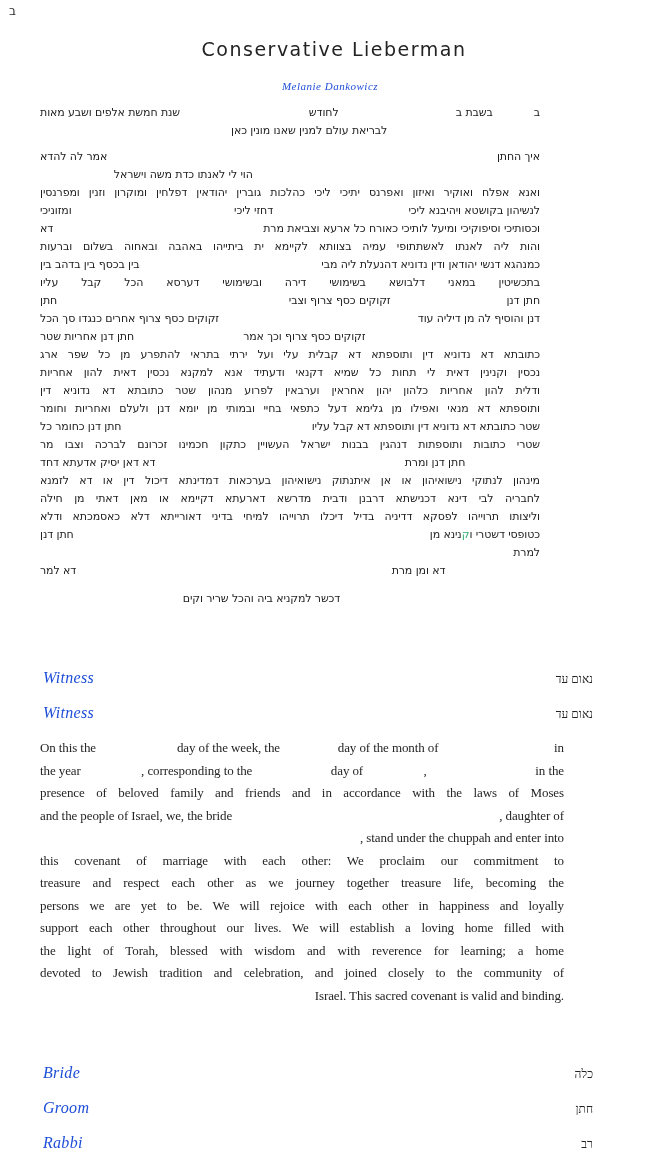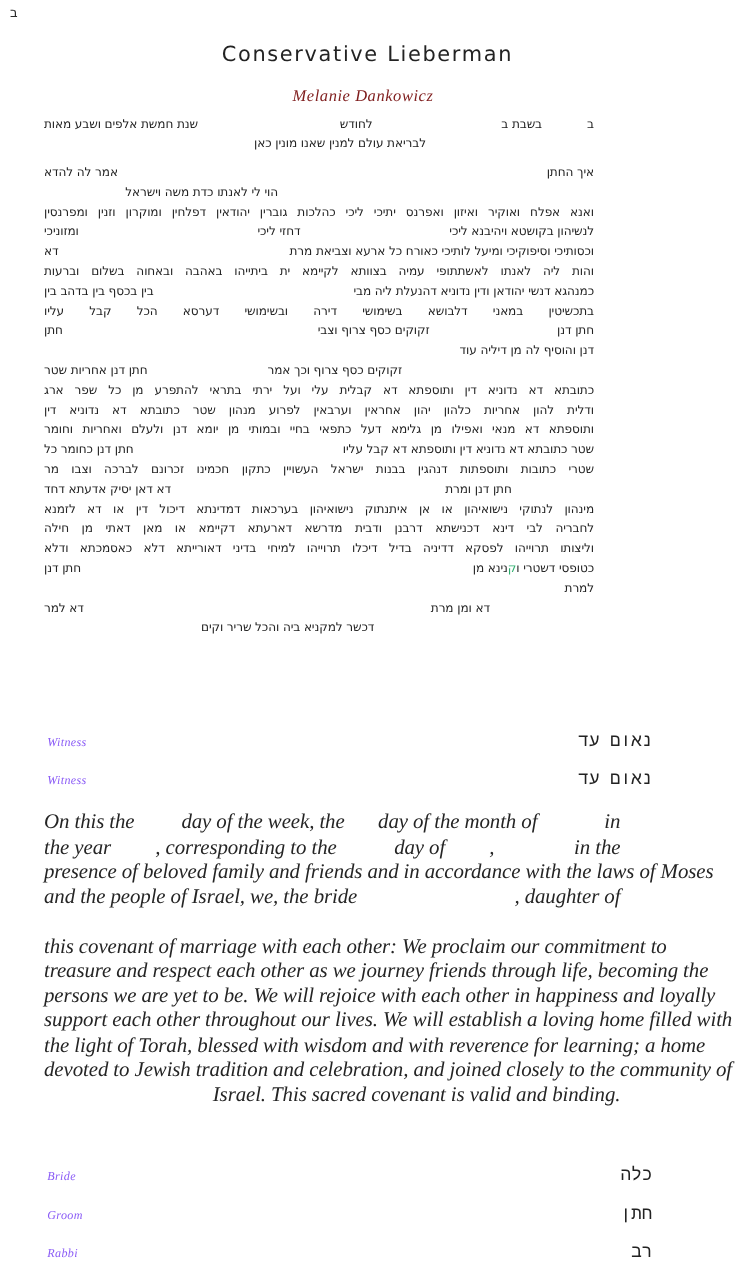--- a/index.html
+++ b/index.html
@@ -12,56 +12,56 @@
     position:absolute;top:4px;left:9px;font-size:12px;color:#2a2a2a;
     font-family:"DejaVu Sans",sans-serif;
   }
   .title{
     position:absolute;top:38px;left:0;width:668px;text-align:center;
     font-size:19px;letter-spacing:1.5px;color:#232323;
     font-family:"DejaVu Sans",sans-serif;
   }
   .subtitle{
     position:absolute;top:80px;left:0;width:660px;text-align:center;
-    font-size:15px;letter-spacing:.5px;color:#7f1d1d;
+    font-size:11px;letter-spacing:.5px;color:#1d4ed8;
     font-family:"Liberation Serif",serif;font-style:italic;
   }
   
   .hebrew-block{
     position:absolute;top:104px;left:40px;width:500px;
     direction:rtl;font-size:11px;letter-spacing:-0.1px;color:#222;
     font-family:"DejaVu Sans",sans-serif;
   }
   .hebrew-block .tline{height:18px;line-height:18px;}
   
   .english-block{
     position:absolute;top:737px;left:40px;width:524px;
-    direction:ltr;font-size:19px;letter-spacing:-0.1px;color:#252525;
-    font-family:"Liberation Serif",serif;font-style:italic;
+    direction:ltr;font-size:13px;letter-spacing:-0.1px;color:#252525;
+    font-family:"Liberation Serif",serif;
   }
   .english-block .tline{height:22.5px;line-height:22.5px;}
   
   .justline{text-align:justify;text-align-last:justify;white-space:nowrap;}
   .leftline{text-align:right;white-space:nowrap;}
   .flexline{display:flex;align-items:baseline;}
   .seg{white-space:pre;flex:0 0 auto;}
   .gap{flex-grow:1;min-width:6px;height:1px;}
   .green{color:#2fae6e;}
   
   .row-block{position:absolute;left:43px;right:75px;}
   .witness-block{top:645px;}
   .sig-block{top:1040px;}
   .sig-row{display:flex;justify-content:space-between;align-items:baseline;height:20px;margin-bottom:15px;}
   .row-label{
     font-family:"Liberation Serif",serif;font-style:italic;
-    font-size:11px;color:#8b5cf6;letter-spacing:.3px;margin-top:24px;
+    font-size:16px;color:#1d4ed8;letter-spacing:.3px;margin-top:24px;
   }
   .row-hebrew{
-    direction:rtl;font-family:Liberation Mono, monospace;
-    font-size:16px;color:#222;text-align:center;
+    direction:rtl;font-family:Liberation Serif, serif;
+    font-size:12px;color:#222;text-align:center;
   }
 </style>
 </head>
 <body>
 
 <div class="corner-mark">ב</div>
 
 <div class="title">Conservative Lieberman</div>
 <div class="subtitle">Melanie Dankowicz</div>
 
@@ -113,28 +113,30 @@
     <div class="tline flexline">
       <span class="seg">חתן דנן</span>
       <span class="gap" style="flex-grow: 1;"></span>
       <span class="seg">זקוקים כסף צרוף וצבי</span>
       <span class="gap" style="flex-grow: 2;"></span>
       <span class="seg">חתן</span>
     </div>
     <div class="tline flexline">
       <span class="seg">דנן והוסיף לה מן דיליה עוד</span>
       <span class="gap" style="flex-grow: 1;"></span>
+      <span class="seg">זקוקים כסף צרוף אחרים כנגדו סך הכל</span>
     </div>
     <div class="tline flexline">
       <span class="gap" style="flex-grow: 1.6;"></span>
       <span class="seg">זקוקים כסף צרוף וכך אמר</span>
       <span class="gap" style="flex-grow: 1;"></span>
       <span class="seg">חתן דנן אחריות שטר</span>
     </div>
     <div class="tline justline">כתובתא דא נדוניא דין ותוספתא דא קבלית עלי ועל ירתי בתראי להתפרע מן כל שפר ארג</div>
+    <div class="tline justline">נכסין וקנינין דאית לי תחות כל שמיא דקנאי ודעתיד אנא למקנא נכסין דאית להון אחריות</div>
     <div class="tline justline">ודלית להון אחריות כלהון יהון אחראין וערבאין לפרוע מנהון שטר כתובתא דא נדוניא דין</div>
     <div class="tline justline">ותוספתא דא מנאי ואפילו מן גלימא דעל כתפאי בחיי ובמותי מן יומא דנן ולעלם ואחריות וחומר</div>
     <div class="tline flexline">
       <span class="seg">שטר כתובתא דא נדוניא דין ותוספתא דא קבל עליו</span>
       <span class="gap" style="flex-grow: 1;"></span>
       <span class="seg">חתן דנן כחומר כל</span>
     </div>
     <div class="tline justline">שטרי כתובות ותוספתות דנהגין בבנות ישראל העשויין כתקון חכמינו זכרונם לברכה וצבו מר</div>
     <div class="tline flexline">
       <span class="gap" style="flex-grow: 0.3;"></span>
@@ -155,21 +157,21 @@
     <div class="tline flexline">
       <span class="seg">למרת</span>
       <span class="gap" style="flex-grow: 1;"></span>
     </div>
     <div class="tline flexline">
       <span class="gap" style="flex-grow: 0.3;"></span>
       <span class="seg">דא ומן מרת</span>
       <span class="gap" style="flex-grow: 1;"></span>
       <span class="seg">דא למר</span>
     </div>
-    <div class="tline flexline" style="">
+    <div class="tline flexline" style="margin-top: 10px;">
       <span class="gap" style="flex-grow: 1.4;"></span>
       <span class="seg">דכשר למקניא ביה והכל שריר וקים</span>
       <span class="gap" style="flex-grow: 1;"></span>
     </div>
   </div>
 
 <div class="row-block witness-block">
   <div class="sig-row">
     <span class="row-label">Witness</span>
     <span class="row-hebrew">נאום עד</span>
@@ -202,23 +204,24 @@
       <span class="seg">in the</span>
     </div>
     <div class="tline justline">presence of beloved family and friends and in accordance with the laws of Moses</div>
     <div class="tline flexline">
       <span class="seg">and the people of Israel, we, the bride</span>
       <span class="gap" style="flex-grow: 1;"></span>
       <span class="seg">, daughter of</span>
     </div>
     <div class="tline flexline">
       <span class="gap" style="flex-grow: 1;"></span>
+      <span class="seg">, stand under the chuppah and enter into</span>
     </div>
     <div class="tline justline">this covenant of marriage with each other: We proclaim our commitment to</div>
-    <div class="tline justline">treasure and respect each other as we journey friends through life, becoming the</div>
+    <div class="tline justline">treasure and respect each other as we journey together treasure life, becoming the</div>
     <div class="tline justline">persons we are yet to be. We will rejoice with each other in happiness and loyally</div>
     <div class="tline justline">support each other throughout our lives. We will establish a loving home filled with</div>
     <div class="tline justline">the light of Torah, blessed with wisdom and with reverence for learning; a home</div>
     <div class="tline justline">devoted to Jewish tradition and celebration, and joined closely to the community of</div>
     <div class="tline leftline">Israel. This sacred covenant is valid and binding.</div>
   </div>
 
 <div class="row-block sig-block">
   <div class="sig-row">
     <span class="row-label">Bride</span>

